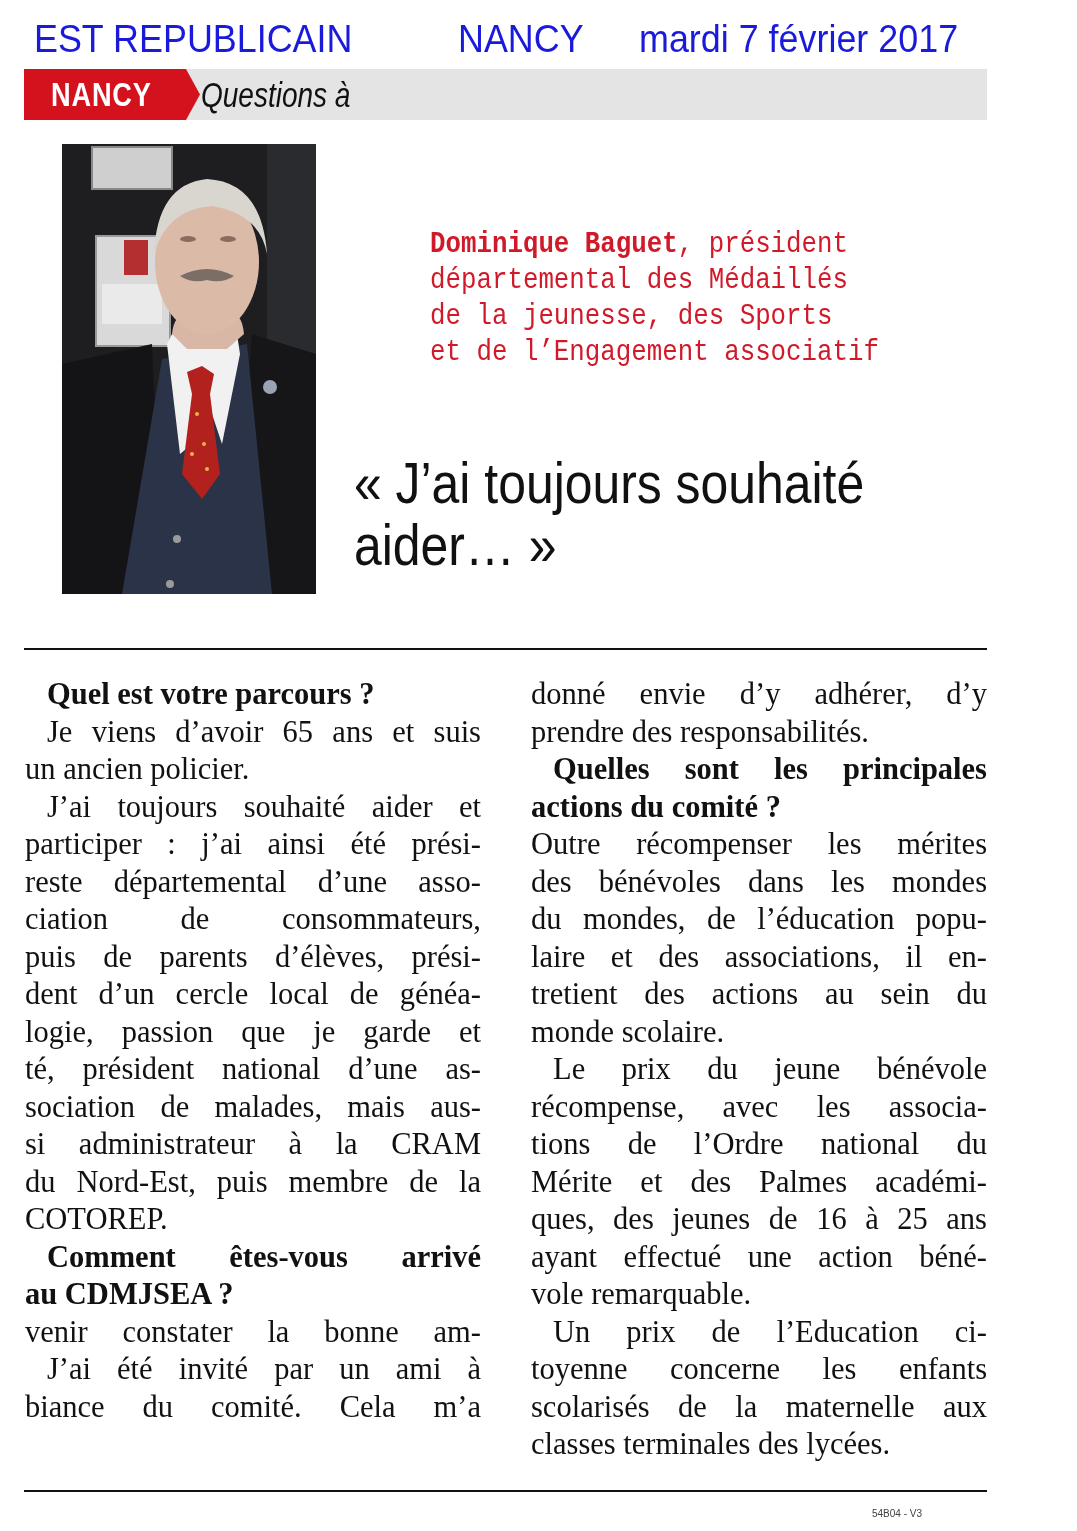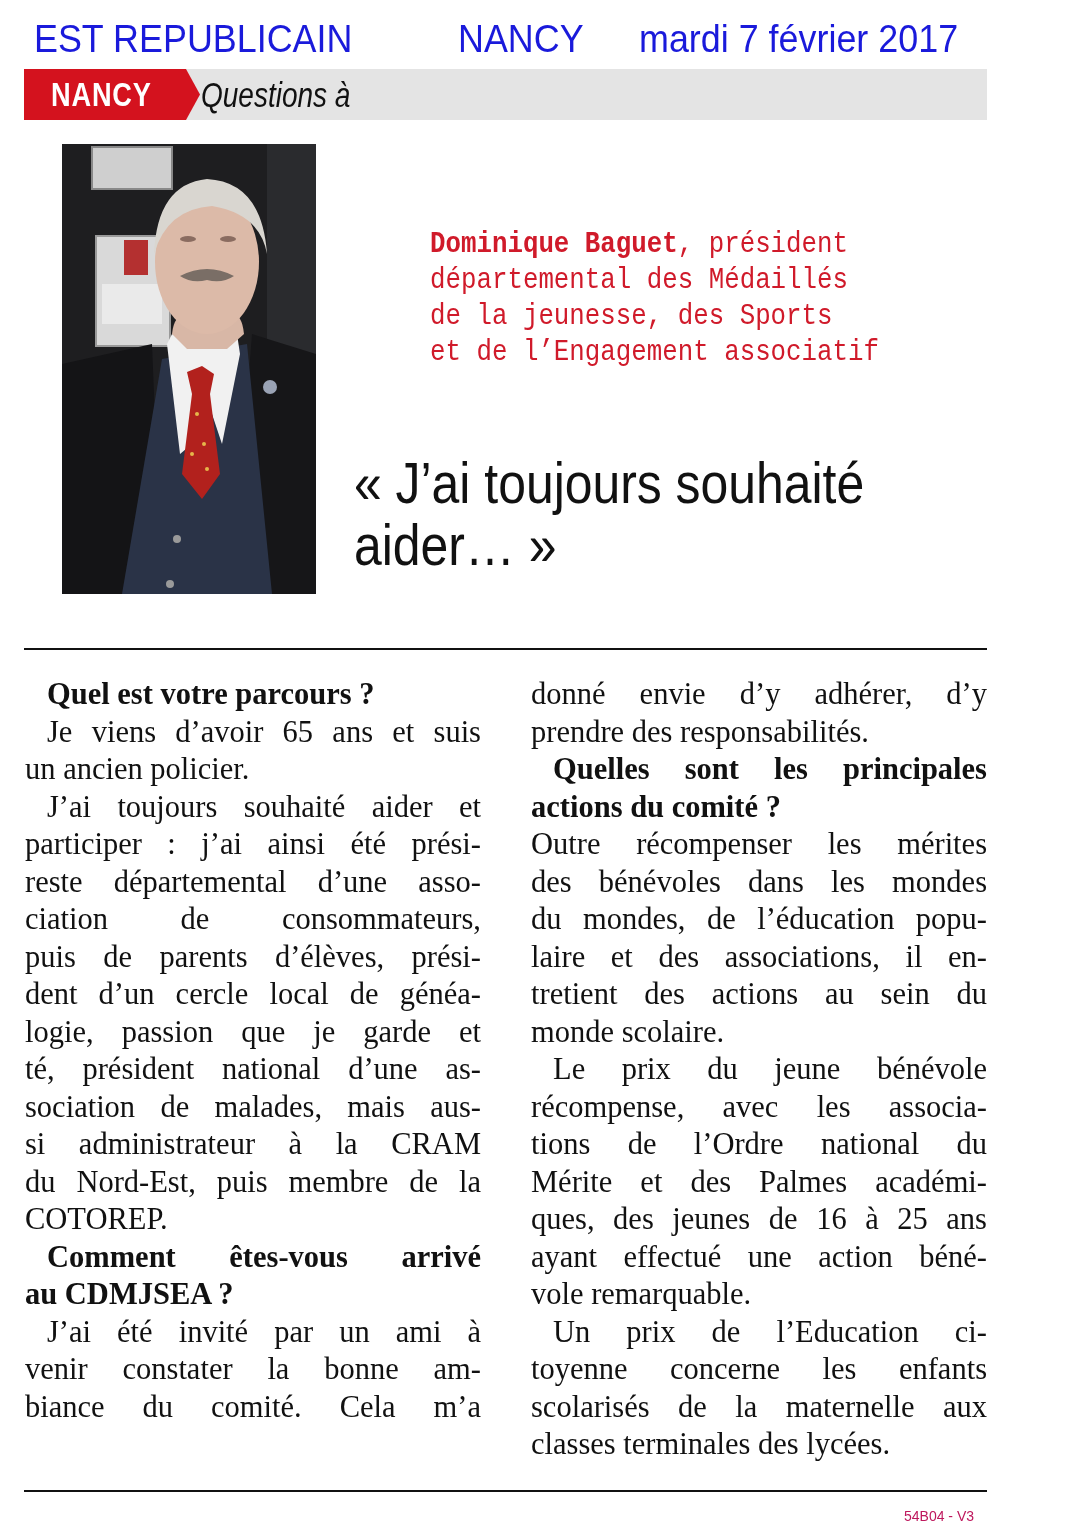--- a/index.html
+++ b/index.html
@@ -32,21 +32,21 @@
   .rule-bottom { top: 1490px; }
 
   .col { position: absolute; top: 676px; width: 456px; font-family: "Liberation Serif", serif; font-size: 30.5px; line-height: 37.5px; color: #111; }
   .col-left { left: 25px; }
   .col-right { left: 531px; }
   .col .ln { display: block; height: 37.5px; white-space: nowrap; text-align: justify; text-align-last: justify; }
   .col .ln.last { text-align-last: left; }
   .col .ln.ind { padding-left: 22px; }
   .col .ln.q { font-weight: bold; }
 
-  .folio { position: absolute; top: 1508px; left: 904px; font-family: "Liberation Sans", sans-serif; font-size: 14px; color: #be185d; }
+  .folio { position: absolute; top: 1508px; left: 872px; font-family: "Liberation Sans", sans-serif; font-size: 10px; color: #404040; }
 </style>
 </head>
 <body>
 
 <header class="masthead">
   <div class="mh mh-paper">EST REPUBLICAIN</div>
   <div class="mh mh-city">NANCY</div>
   <div class="mh mh-date">mardi 7 février 2017</div>
 </header>
 
@@ -111,22 +111,22 @@
     <span class="ln">puis de parents d’élèves, prési-</span>
     <span class="ln">dent d’un cercle local de généa-</span>
     <span class="ln">logie, passion que je garde et</span>
     <span class="ln">té, président national d’une as-</span>
     <span class="ln">sociation de malades, mais aus-</span>
     <span class="ln">si administrateur à la CRAM</span>
     <span class="ln">du Nord-Est, puis membre de la</span>
     <span class="ln last">COTOREP.</span>
     <span class="ln q ind">Comment êtes-vous arrivé</span>
     <span class="ln q last">au CDMJSEA ?</span>
+    <span class="ln">venir constater la bonne am-</span>
     <span class="ln ind">J’ai été invité par un ami à</span>
-    <span class="ln">venir constater la bonne am-</span>
     <span class="ln">biance du comité. Cela m’a</span>
   </div>
 <div class="col col-right" id="col-right">
     <span class="ln">donné envie d’y adhérer, d’y</span>
     <span class="ln last">prendre des responsabilités.</span>
     <span class="ln q ind">Quelles sont les principales</span>
     <span class="ln q last">actions du comité ?</span>
     <span class="ln">Outre récompenser les mérites</span>
     <span class="ln">des bénévoles dans les mondes</span>
     <span class="ln">du mondes, de l’éducation popu-</span>

